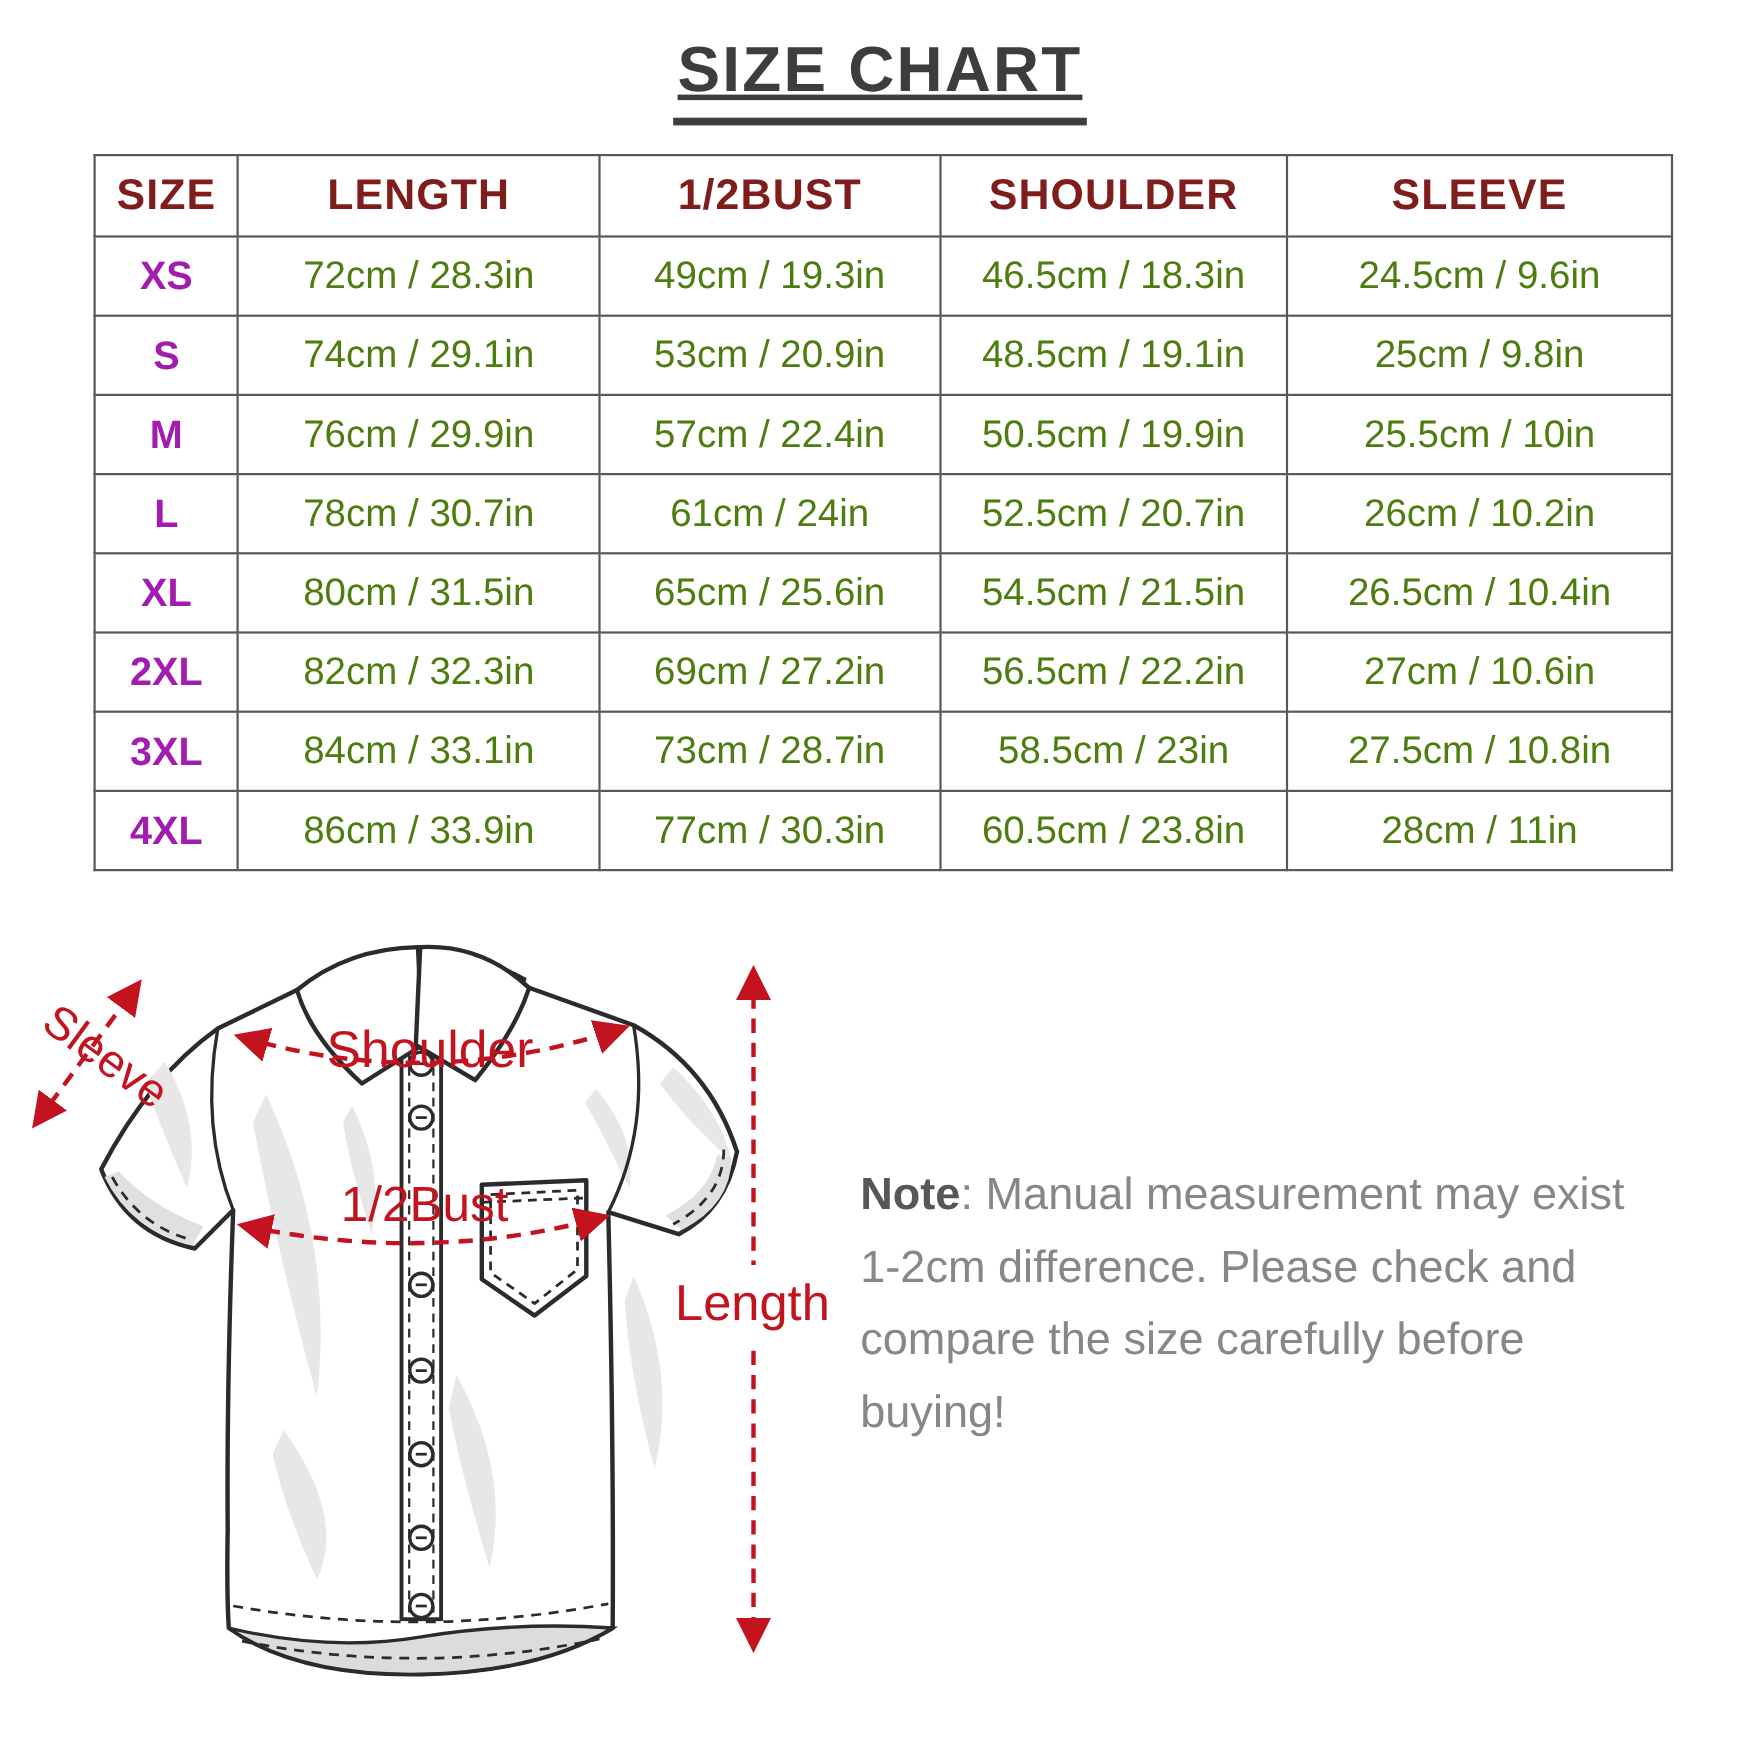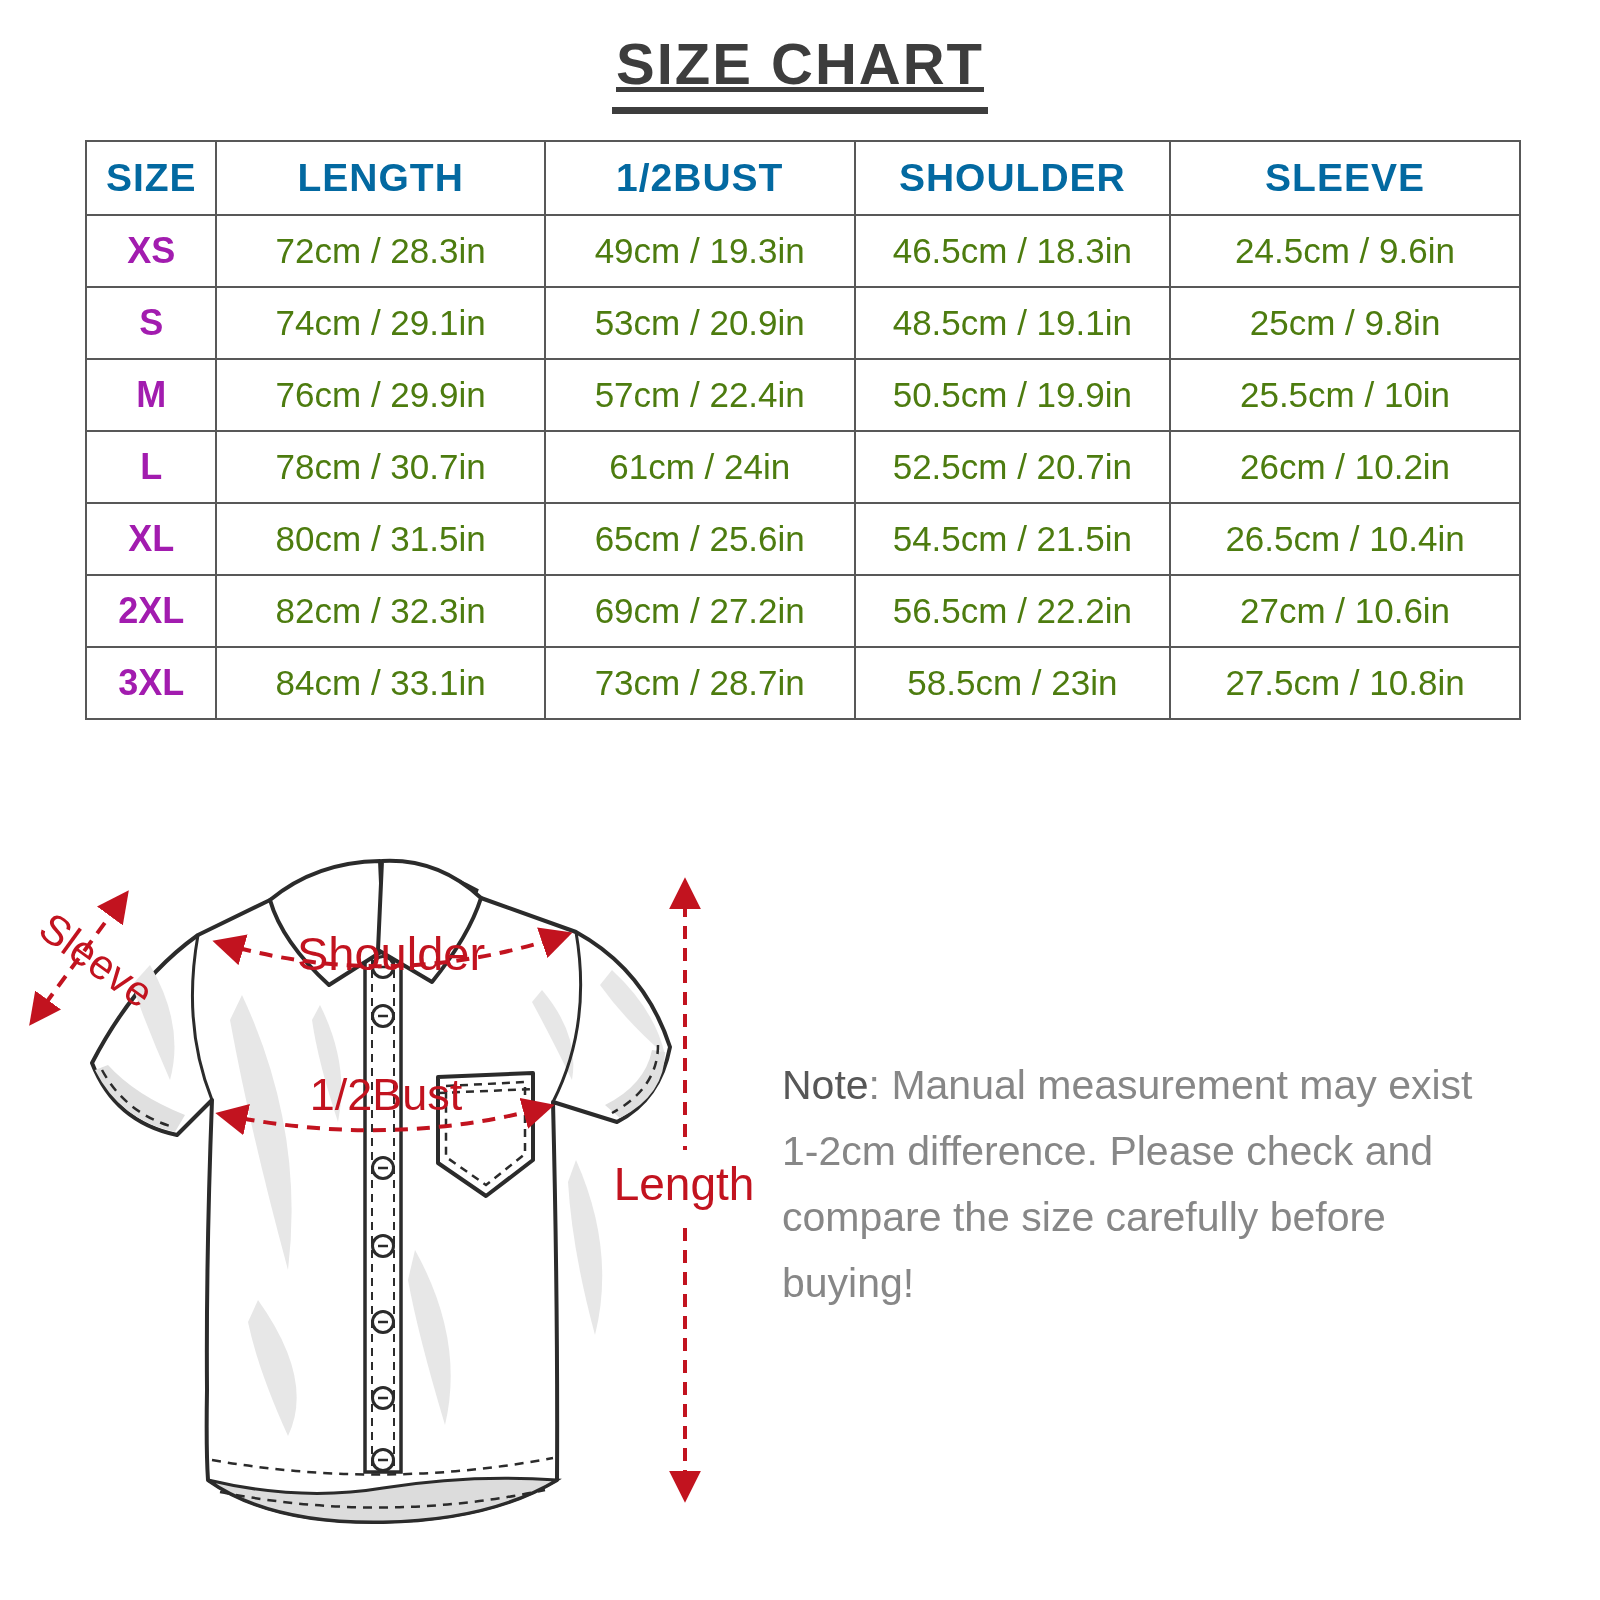--- a/index.html
+++ b/index.html
@@ -6,28 +6,28 @@
   body{width:1600px;height:1600px;position:relative;font-family:"Liberation Sans","DejaVu Sans",sans-serif;overflow:hidden;}
 
   
   .title-wrap{position:absolute;top:30px;left:0;width:1600px;text-align:center;}
   .title{display:inline-block;font-size:58px;font-weight:bold;letter-spacing:2px;color:#3d3d3d;
          border-bottom:7px solid #3d3d3d;padding:0 4px 10px 4px;text-decoration:underline;}
 
   
   .size-table{position:absolute;left:85px;top:140px;width:1436px;border-collapse:collapse;table-layout:fixed;}
   .size-table th,.size-table td{border:2px solid #585858;text-align:center;vertical-align:middle;padding:0;}
-  .size-table th{height:72px;font-size:39px;font-weight:bold;color:#0369a1;letter-spacing:1px;}
+  .size-table th{height:72px;font-size:39px;font-weight:bold;color:#7f1d1d;letter-spacing:1px;}
   .size-table td{height:70px;font-size:35px;color:#4d7c0f;}
   .size-table td.size-cell{font-weight:bold;color:#a21caf;font-size:36px;}
 
   
   .shirt-figure{position:absolute;left:20px;top:830px;width:740px;height:770px;}
   .note-block{position:absolute;left:782px;top:1052px;width:700px;font-size:41px;line-height:66px;color:#878787;}
-  .note-label{font-weight:normal;color:#575757;}
+  .note-label{font-weight:bold;color:#575757;}
 </style>
 </head>
 <body>
 
 <div class="title-wrap">
   <div class="title">SIZE CHART</div>
 </div>
 
 <table class="size-table">
   <colgroup>
@@ -88,20 +88,27 @@
       <td>69cm / 27.2in</td>
       <td>56.5cm / 22.2in</td>
       <td>27cm / 10.6in</td>
     </tr>
     <tr>
       <td class="size-cell">3XL</td>
       <td>84cm / 33.1in</td>
       <td>73cm / 28.7in</td>
       <td>58.5cm / 23in</td>
       <td>27.5cm / 10.8in</td>
+    </tr>
+    <tr>
+      <td class="size-cell">4XL</td>
+      <td>86cm / 33.9in</td>
+      <td>77cm / 30.3in</td>
+      <td>60.5cm / 23.8in</td>
+      <td>28cm / 11in</td>
     </tr>
   </tbody>
 </table>
 
 <svg class="shirt-figure" viewBox="0 0 740 770" xmlns="http://www.w3.org/2000/svg">
   <defs>
     <marker id="arr" viewBox="0 0 10 10" refX="8.5" refY="5" markerWidth="8" markerHeight="8" orient="auto-start-reverse">
       <path d="M0,0 L10,5 L0,10 z" fill="#c2131f"></path>
     </marker>
   </defs>

